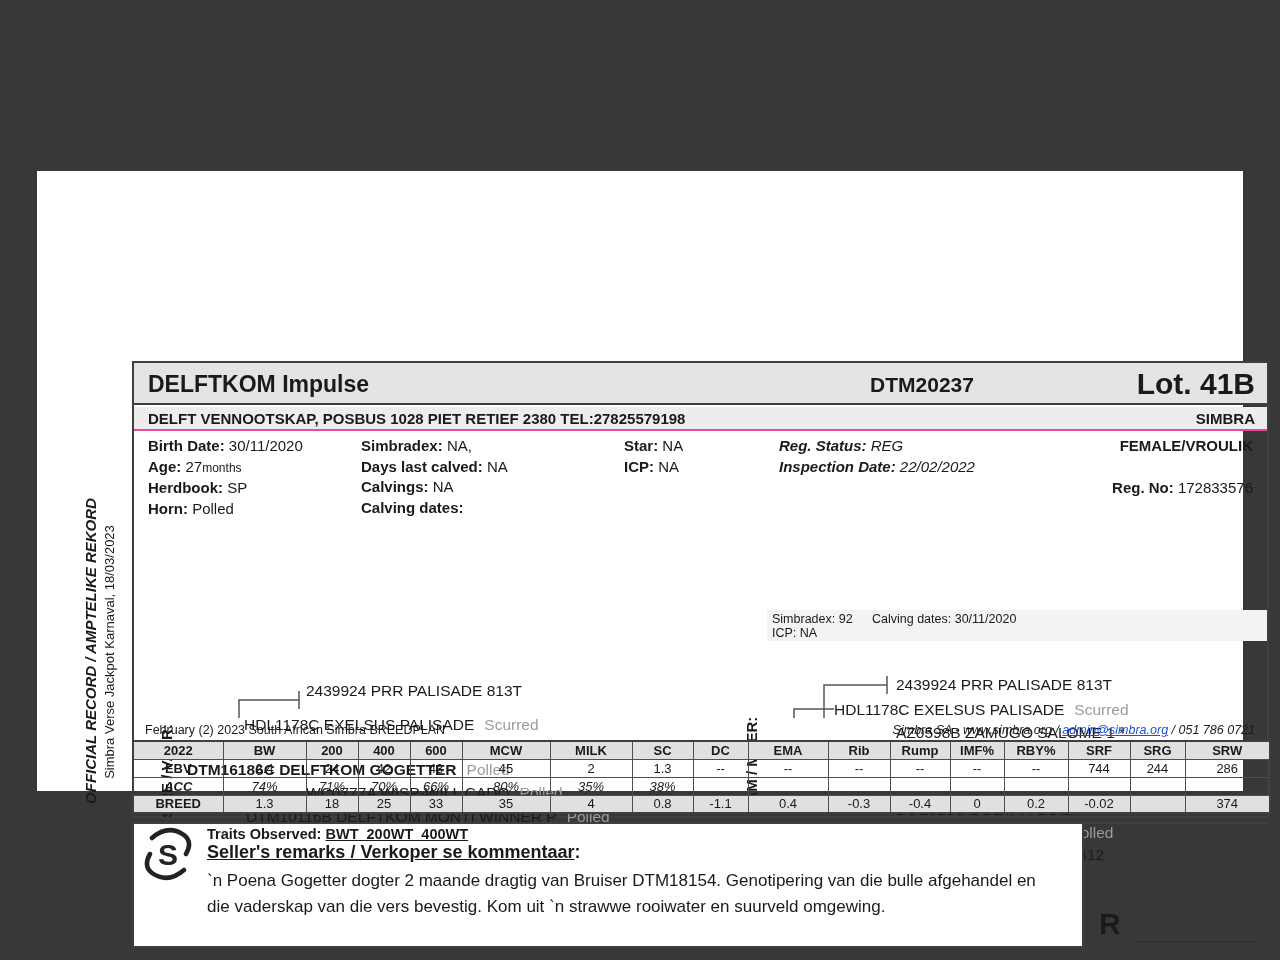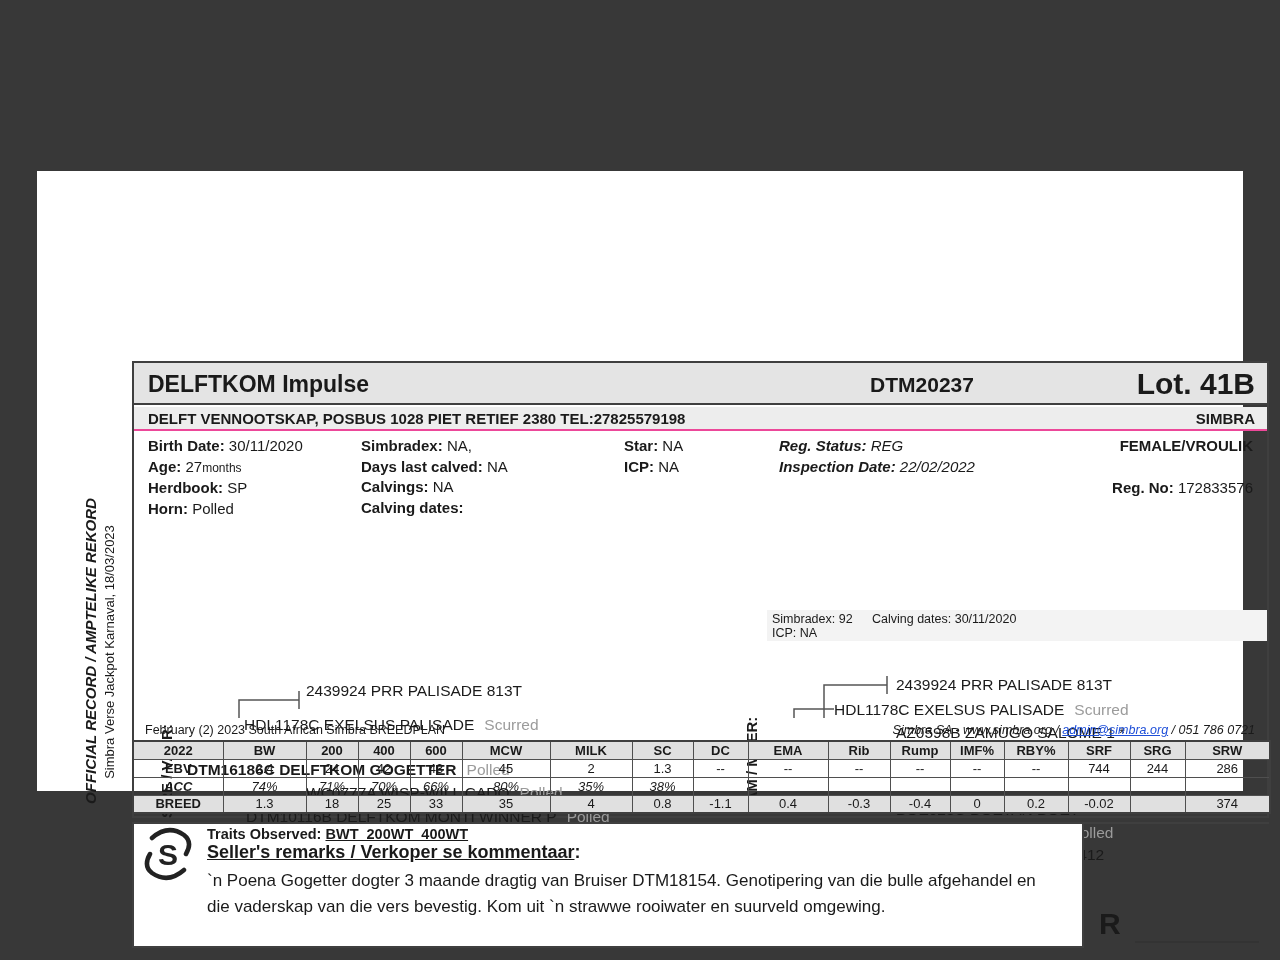--- a/index.html
+++ b/index.html
@@ -269,19 +269,19 @@
           <path d="M46 43 Q30 57 14 46 Q5 39 12 27"></path>
         </g>
         <text x="30" y="38" text-anchor="middle" font-size="30" font-weight="bold" font-family="Liberation Sans, sans-serif" fill="#222">S</text>
       </svg>
       <div class="traits">
         <span>Traits Observed:</span> <span class="vals">BWT  200WT  400WT</span>
       </div>
       <div class="remarks-head">
         <span class="u">Seller's remarks / Verkoper se kommentaar</span><span>:</span>
       </div>
-      <div class="remarks-body">`n Poena Gogetter dogter 3 maande dragtig van Bruiser DTM18154. Genotipering van die bulle afgehandel en die vaderskap van die vers bevestig. Kom uit `n strawwe rooiwater en suurveld omgewing.</div>
+      <div class="remarks-body">`n Poena Gogetter dogter 2 maande dragtig van Bruiser DTM18154. Genotipering van die bulle afgehandel en die vaderskap van die vers bevestig. Kom uit `n strawwe rooiwater en suurveld omgewing.</div>
     </div>
 
     <div class="price-r">R</div>
     <div class="price-line"></div>
   </div>
 </div>
 
 </body></html>

